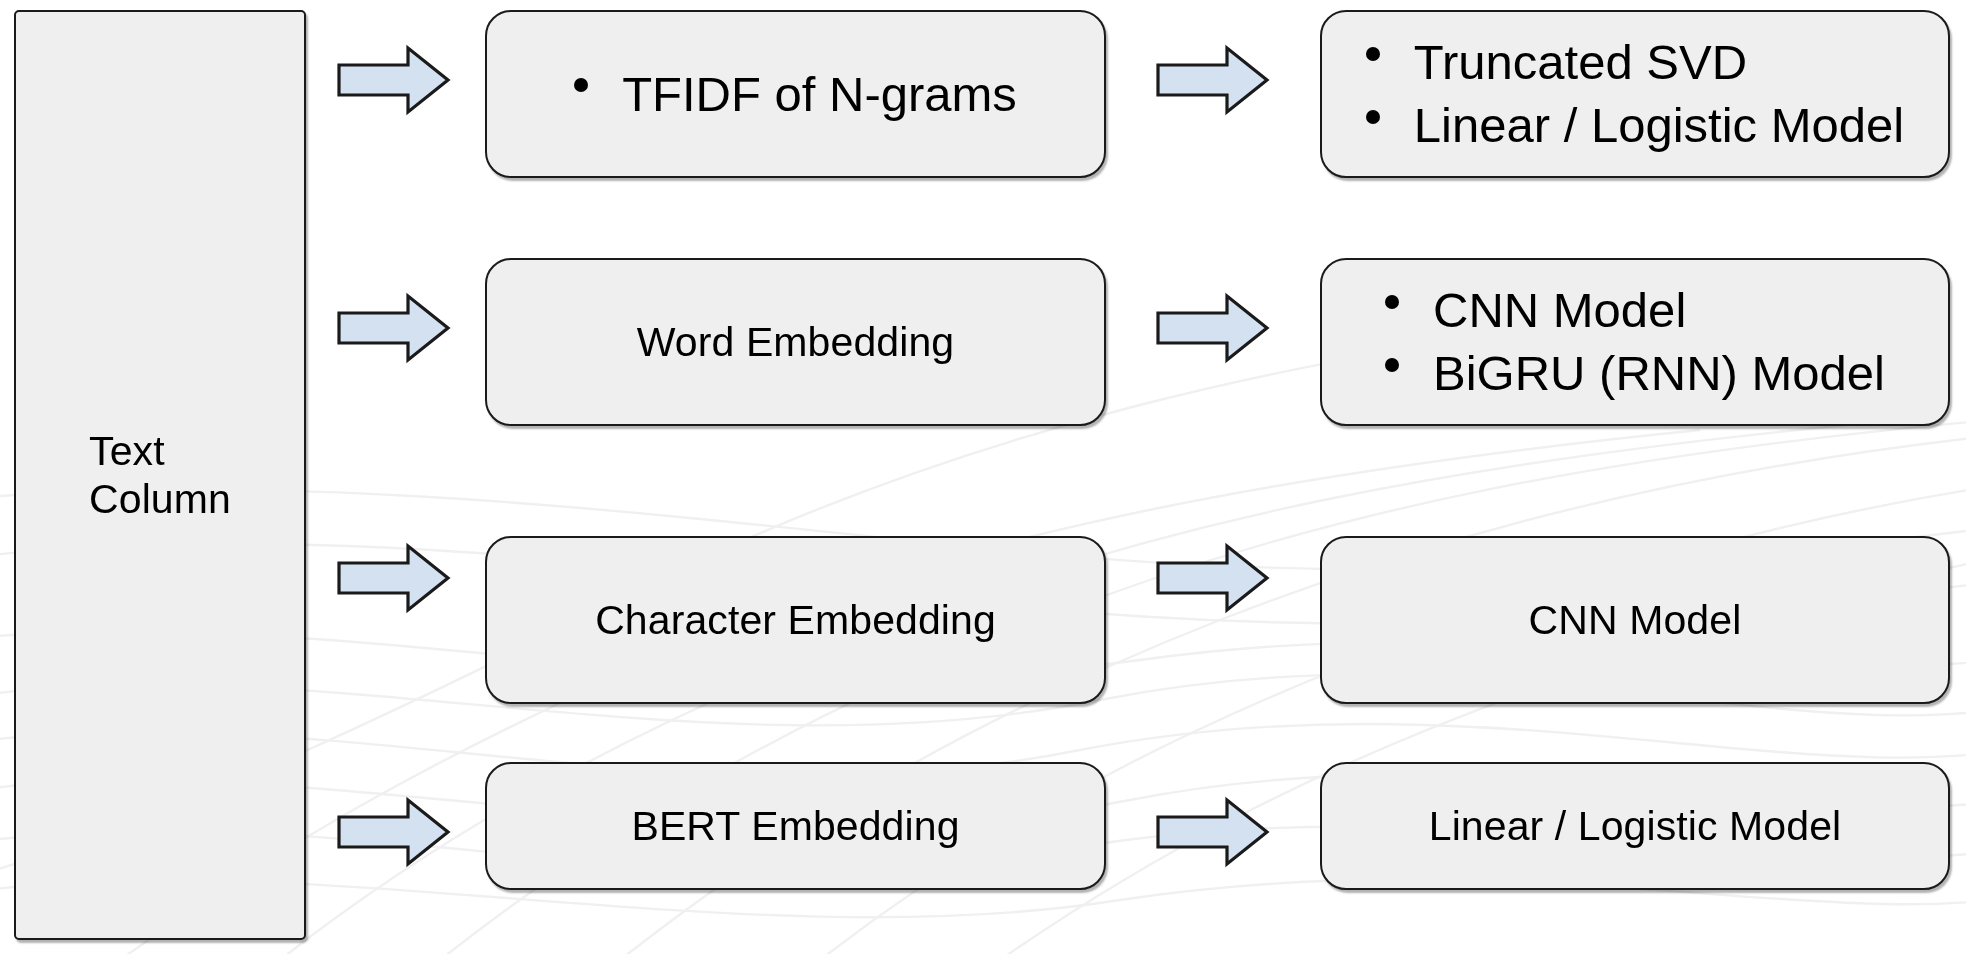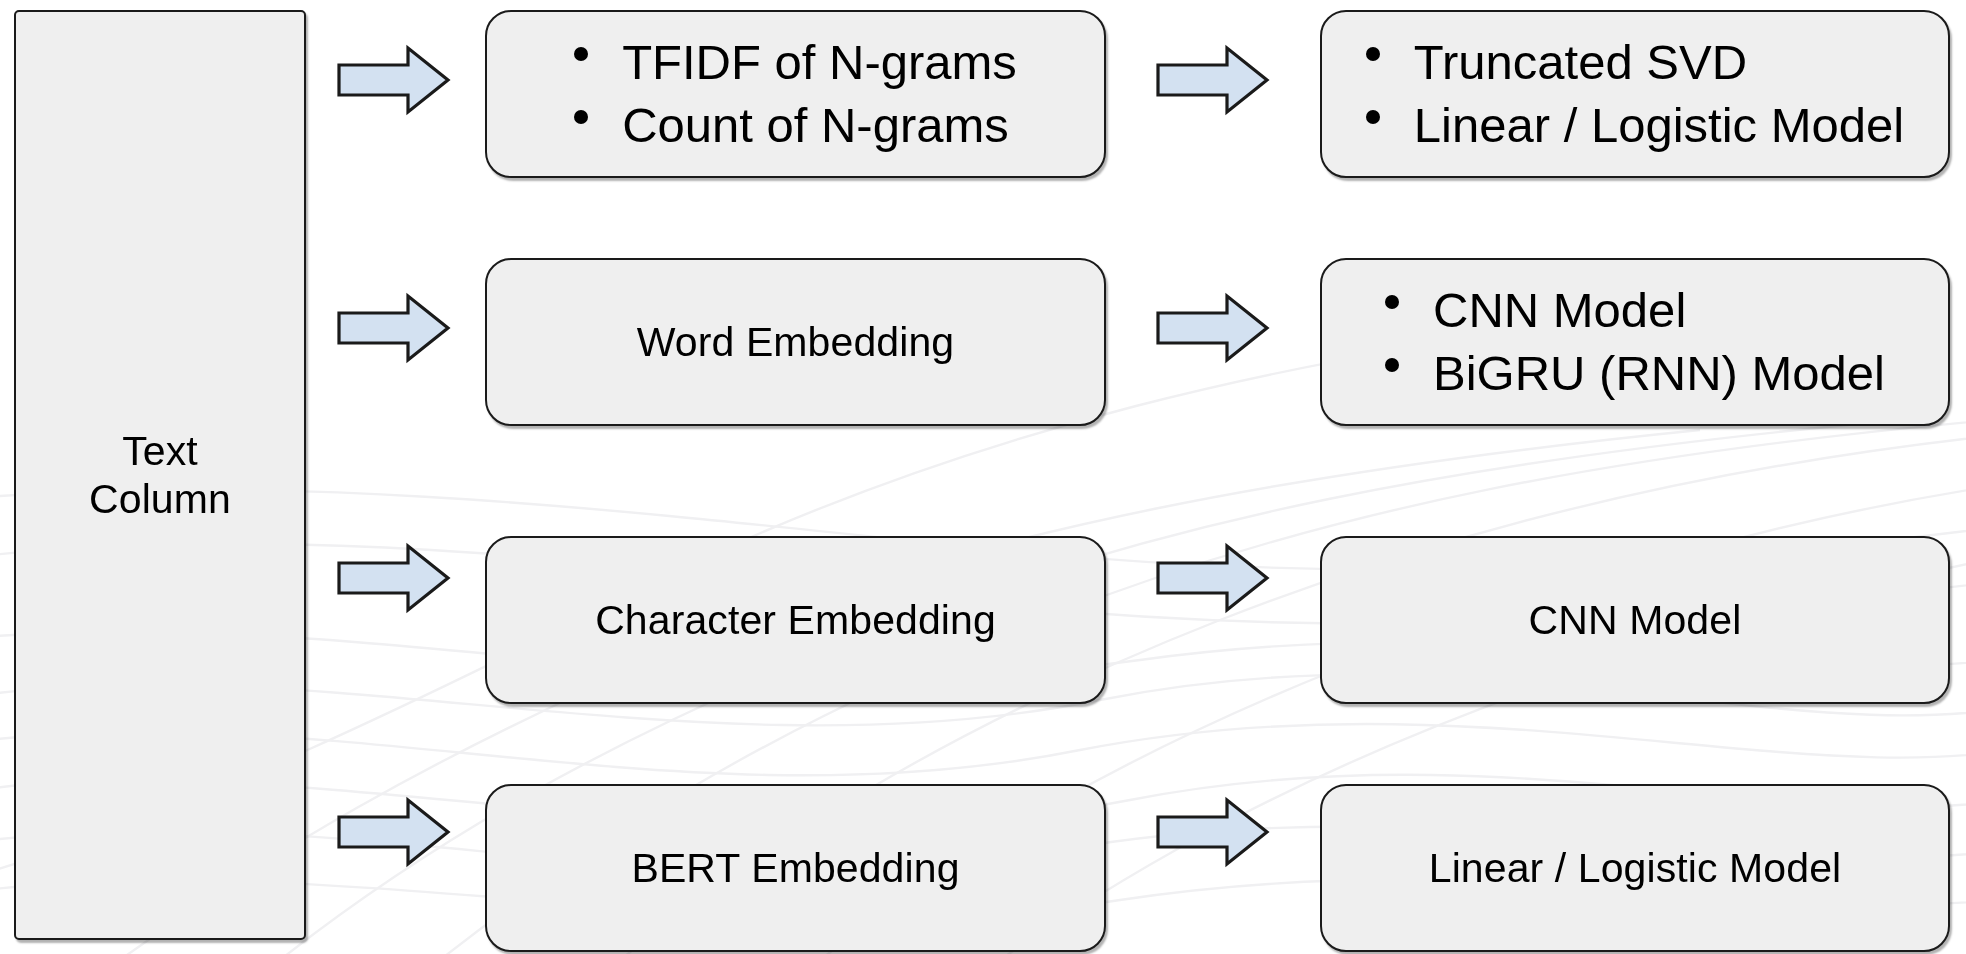--- a/index.html
+++ b/index.html
@@ -43,21 +43,20 @@
     border-radius: 26px;
     display: flex;
     align-items: center;
     justify-content: center;
     box-shadow: 2px 3px 2px rgba(0,0,0,0.30);
   }
 
   .box-centered-text {
     font-size: 41px;
     line-height: 1.18;
-    text-align: center;
     color: #000000;
     white-space: pre-line;
     letter-spacing: 0.1px;
   }
 
   .text-column-box {
     left: 14px;
     top: 10px;
     width: 292px;
     height: 930px;
@@ -94,21 +93,21 @@
 
   
   .right-box {
     left: 1320px;
     width: 630px;
   }
 
   .row1 { top: 10px;  height: 168px; }
   .row2 { top: 258px; height: 168px; }
   .row3 { top: 508px; height: 168px; margin-top: 28px; }
-  .row4 { top: 784px; height: 168px; }
+  .row4 { top: 762px; height: 128px; }
 
   
   .bullets-wrap {
     display: flex;
     justify-content: center;
     width: 100%;
   }
   .bullets-inner { display: inline-block; text-align: left; }
 
   
@@ -163,24 +162,20 @@
     </svg>
   </div>
 
   <div class="box mid-box row1">
     <div class="bullets-wrap">
       <div class="bullets-inner">
         <div class="bullet-item">
           <span class="bullet-dot"></span>
           <span class="bullet-label">TFIDF of N-grams</span>
         </div>
-        <div class="bullet-item">
-          <span class="bullet-dot"></span>
-          <span class="bullet-label">Count of N-grams</span>
-        </div>
       </div>
     </div>
   </div>
 
   <div class="arrow arrow-col2 arrow-row1">
     <svg viewBox="0 0 115 72" aria-hidden="true">
       <polygon points="3,21 72,21 72,4 112,36 72,68 72,51 3,51" fill="#d3e1f1" stroke="#1a1a1a" stroke-width="3.2" stroke-linejoin="miter"></polygon>
     </svg>
   </div>
 

